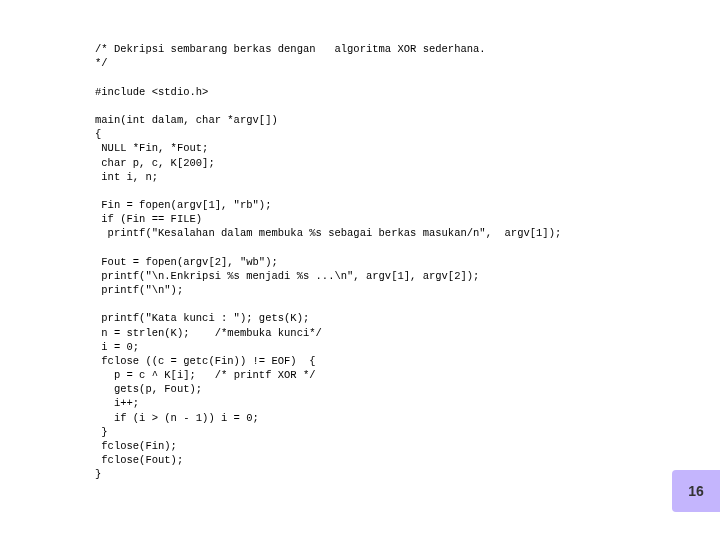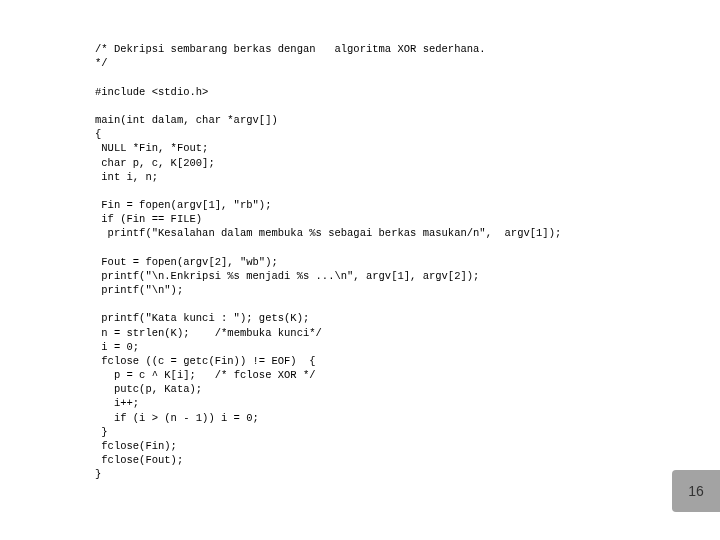--- a/index.html
+++ b/index.html
@@ -21,28 +21,29 @@
     color: #000;
     white-space: pre;
   }
   .italic { }
   .page-badge {
     position: absolute;
     right: 0;
     bottom: 28px;
     width: 48px;
     height: 42px;
-    background: #a3a3a3;
+    background: #c4b5fd;
     border-radius: 4px 0 0 4px;
     display: flex;
     align-items: center;
     justify-content: center;
     font-family: Arial, sans-serif;
     font-size: 14px;
     color: #333;
+    font-weight: bold;
   }
 </style>
 </head>
 <body>
 
 <div class="code-block">
 <span class="italic">/* Dekripsi sembarang berkas dengan   algoritma XOR sederhana.</span>
 <span class="italic">*/</span>
 
 <span>#include &lt;stdio.h&gt;</span>
@@ -58,22 +59,22 @@
 <span>  printf("Kesalahan dalam membuka %s sebagai berkas masukan/n",  argv[1]);</span>
 
 <span> Fout = fopen(argv[2], "wb");</span>
 <span> printf("\n.Enkripsi %s menjadi %s ...\n", argv[1], argv[2]);</span>
 <span> printf("\n");</span>
 
 <span> printf("Kata kunci : "); gets(K);</span>
 <span><span> n = strlen(K);    </span><span class="italic">/*membuka kunci*/</span></span>
 <span> i = 0;</span>
 <span> fclose ((c = getc(Fin)) != EOF)  {</span>
-<span><span>   p = c ^ K[i];   </span><span class="italic">/* fclose XOR */</span></span>
-<span>   putc(p, Kata);</span>
+<span><span>   p = c ^ K[i];   </span><span class="italic">/* printf XOR */</span></span>
+<span>   gets(p, Fout);</span>
 <span>   i++;</span>
 <span>   if (i &gt; (n - 1)) i = 0;</span>
 <span> }</span>
 <span> fclose(Fin);</span>
 <span> fclose(Fout);</span>
 <span>}</span>
 </div>
 
 <div class="page-badge">
   <span>16</span>

